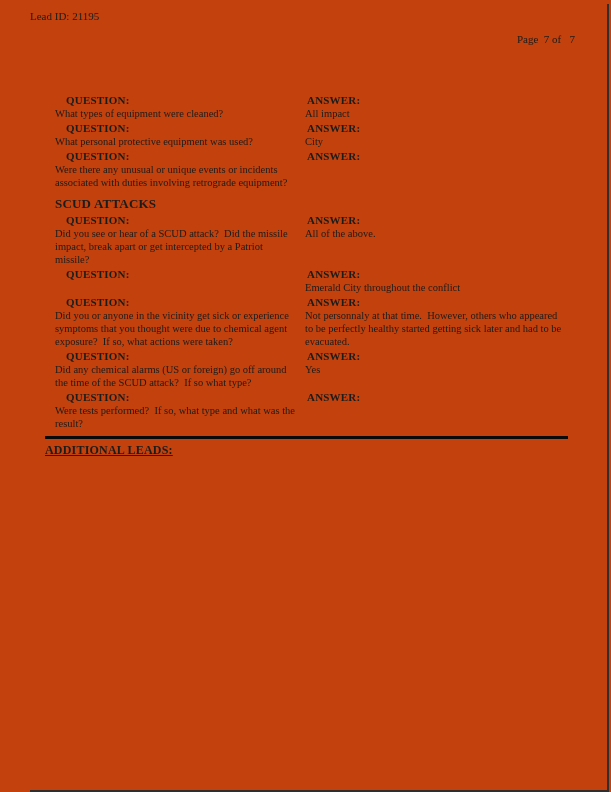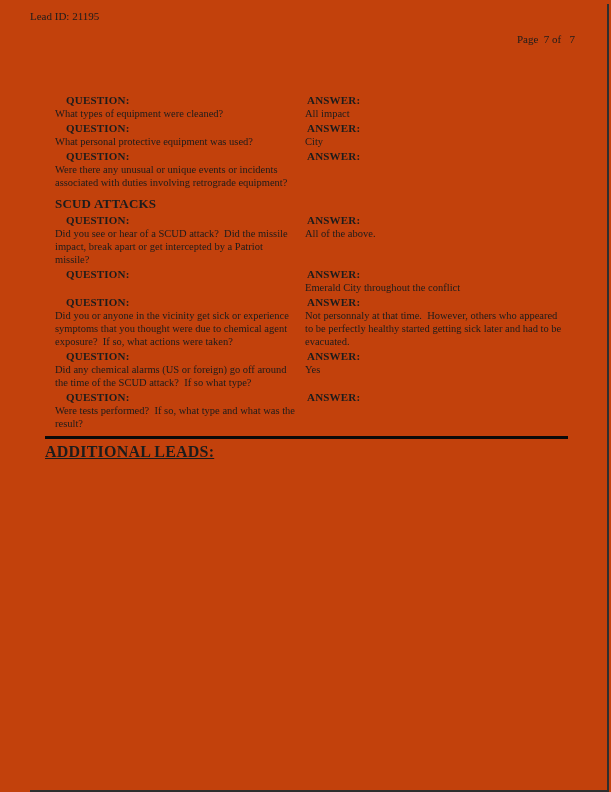--- a/index.html
+++ b/index.html
@@ -64,21 +64,21 @@
     margin: 8px 0 3px 0;
     letter-spacing: 0.2px;
   }
   .separator {
     height: 3px;
     background: #0a0a0a;
     margin-top: 6px;
   }
   .additional-leads {
     font-weight: bold;
-    font-size: 16px;
+    font-size: 12px;
     margin-top: 4px;
     letter-spacing: 0.2px;
     text-decoration: underline;
     display: inline-block;
   }
   .scan-edge-right {
     position: absolute;
     top: 4px;
     bottom: 0;
     right: 2px;

